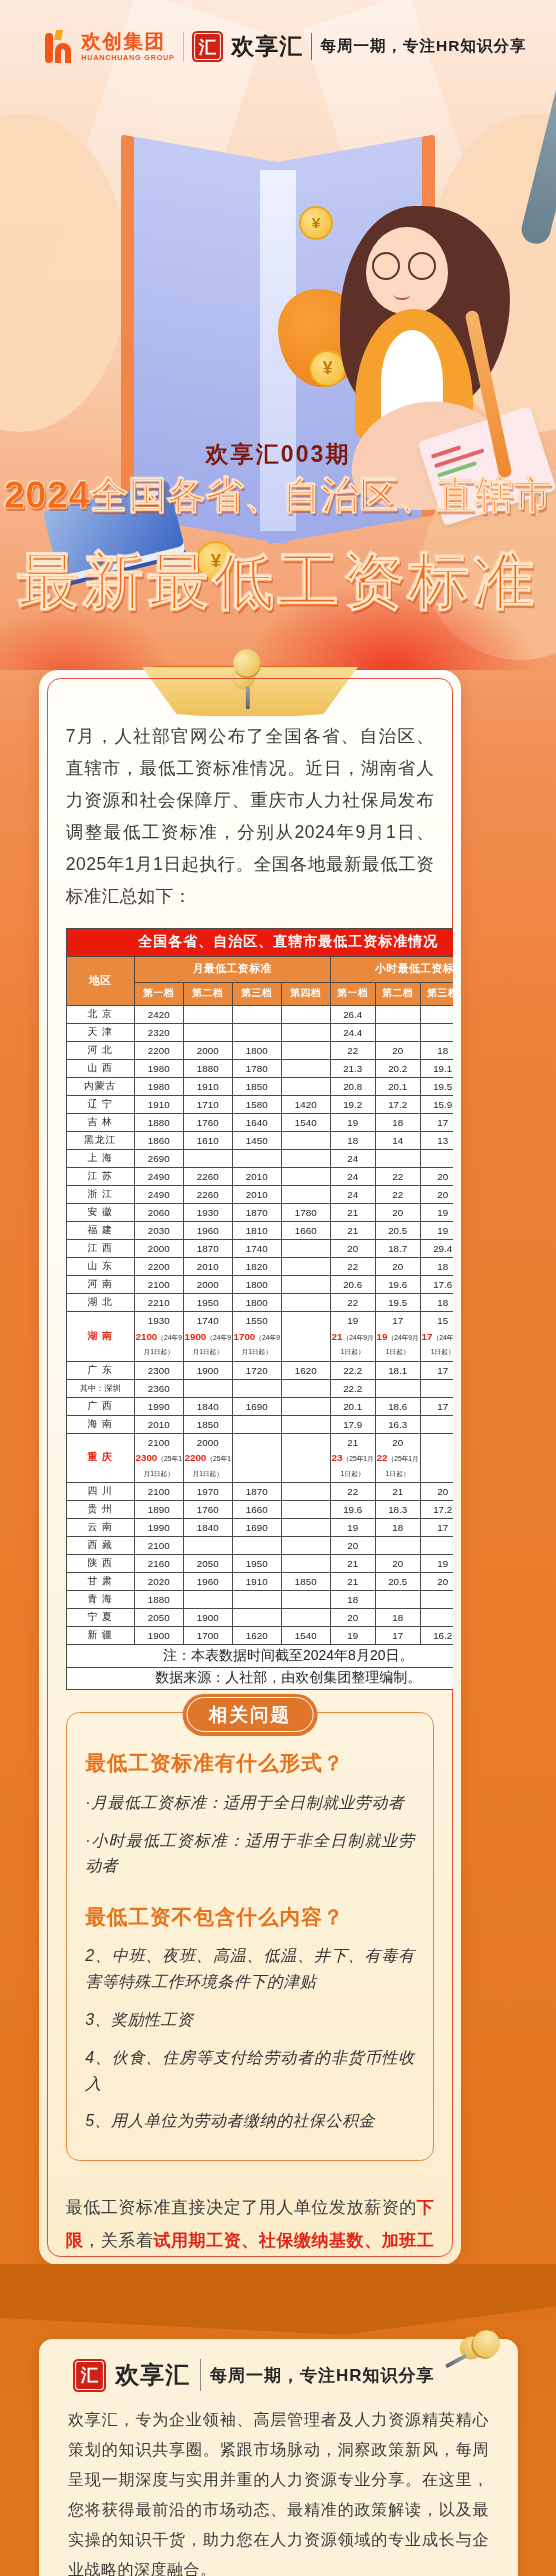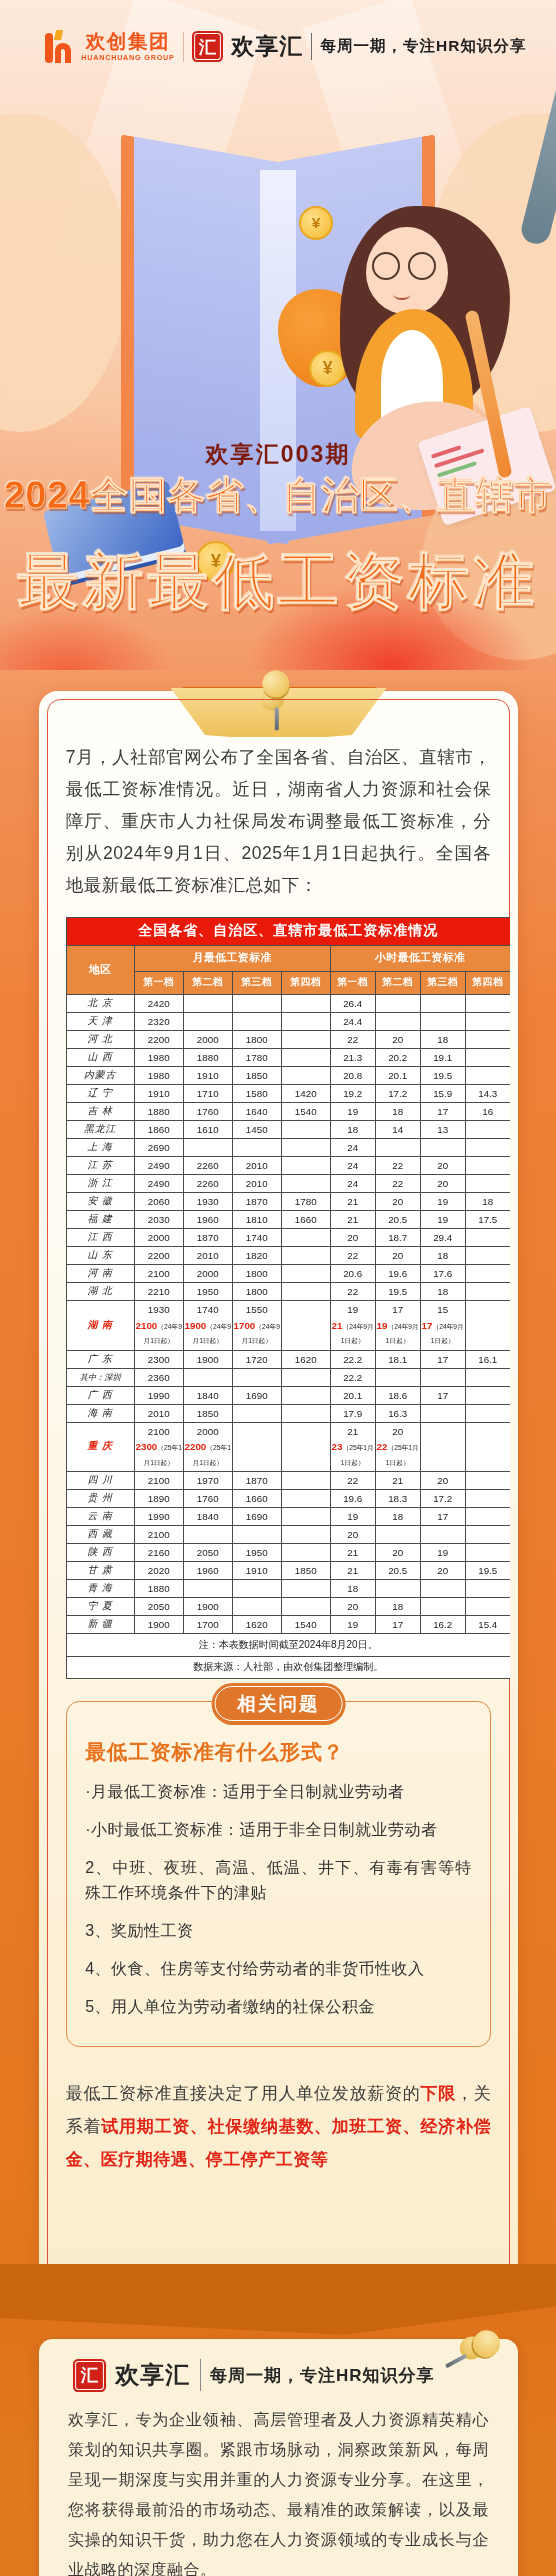--- a/index.html
+++ b/index.html
@@ -30,36 +30,36 @@
   .pen{position:absolute;top:0px;right:-20.6px;width:29px;height:247px;background:linear-gradient(180deg,#e8c79e 0%,#caa06b 18%,#8fa3ad 30%,#67808d 100%);border-radius:14.4px;transform:rotate(14deg);}
   .pencil{position:absolute;top:309px;left:482px;width:13.4px;height:170px;background:linear-gradient(180deg,#f6b468,#ef8830);border-radius:6.2px;transform:rotate(-12deg);}
   .redblob{position:absolute;top:582px;left:247px;width:289px;height:165px;background:radial-gradient(closest-side,#f0422a,rgba(240,66,42,0));}
   .redblob2{position:absolute;top:608px;left:-41px;width:216px;height:134px;background:radial-gradient(closest-side,#f2603d,rgba(242,96,61,0));}
   
   .topbar{position:absolute;top:30px;left:45px;display:flex;align-items:center;gap:8.2px;}
   .hlogo{width:28px;height:33px;position:relative;}
   .hlogo .b1{position:absolute;left:0;top:3.1px;width:8.2px;height:30px;background:#f2551a;border-radius:4.1px;}
   .hlogo .b2{position:absolute;left:10.3px;top:13.4px;width:15.5px;height:19.6px;border:6.2px solid #f2551a;border-bottom:none;border-radius:11.3px 11.3px 0 0;box-sizing:border-box;}
   .hlogo .b3{position:absolute;left:10.3px;top:0;width:7.2px;height:10.3px;background:#f6a91e;transform:skewX(-12deg);}
-  .grpname{line-height:1;text-align:center;}
+  .grpname{line-height:1;}
   .grpname .cn{font-size:19.6px;font-weight:900;color:#f2551a;letter-spacing:1.5px;}
   .grpname .en{font-size:7.2px;font-weight:bold;color:#f2551a;letter-spacing:0.8px;margin-top:3.1px;}
   .vdiv{width:1px;height:30px;background:#d9b9a5;}
   .seal{width:31px;height:31px;background:#cf2115;border-radius:5.2px;position:relative;box-shadow:inset 0 0 0 2.1px #cf2115,inset 0 0 0 3.1px #fff;display:flex;align-items:center;justify-content:center;color:#fff;font-size:17.5px;font-weight:900;}
   .brandname{font-size:23px;font-weight:900;color:#1f1f1f;letter-spacing:1px;}
   .vdiv2{width:1px;height:27px;background:#6b6b6b;}
   .tagline{font-size:15.5px;font-weight:bold;color:#1f1f1f;letter-spacing:1px;}
   
   .issue{position:absolute;top:439px;width:100%;text-align:center;font-size:23px;font-weight:900;color:#7e1a0c;letter-spacing:2.1px;}
   .t3d{position:absolute;width:100%;text-align:center;font-weight:900;color:#f46a16;-webkit-text-stroke:0.5px #ffe7cd;
        text-shadow:0 1px 0 #ff9a4d,1.5px 2.6px 0 rgba(193,62,6,.45),-1px -1px 1px rgba(255,235,214,.9);}
   .t1{top:470px;font-size:38px;letter-spacing:0.5px;}
   .t2{top:541px;font-size:61px;letter-spacing:4.1px;}
   
-  .card{position:absolute;top:691px;left:39px;width:479px;height:1595px;border-radius:18.5px;
+  .card{position:absolute;top:670px;left:39px;width:422px;height:1595px;border-radius:18.5px;
     background:linear-gradient(180deg,#fffef9 0%,#fefaf0 38%,#fdf3dd 68%,#fbeccb 100%);box-shadow:0 5.2px 15.5px rgba(160,60,10,.25);}
   .card-border{position:absolute;inset:8.2px;border:1px solid #df5038;border-radius:13.4px;pointer-events:none;}
   .clipbar{position:absolute;top:-4.1px;left:50%;transform:translateX(-50%);width:201px;height:12.4px;background:#df650e;border-radius:6.2px;}
   .clip{position:absolute;top:-3.1px;left:50%;transform:translateX(-50%);width:216px;height:49px;
     background:linear-gradient(180deg,#f8dc95,#eec059);clip-path:polygon(0 0,100% 0,84% 96%,72% 100%,28% 100%,16% 96%);}
   .pin{position:absolute;top:-20.6px;left:50%;transform:translate(-50%,0) rotate(-14deg);width:36px;height:57px;}
   .pin .head{position:absolute;top:0;left:5.2px;width:27px;height:27px;background:radial-gradient(circle at 35% 30%,#fbe8ae,#e9b944);border-radius:50%;box-shadow:0 2.1px 0 #c8972f;}
   .pin .head2{position:absolute;top:15.5px;left:0px;width:23px;height:23px;background:radial-gradient(circle at 35% 30%,#f9e09a,#e0ad36);border-radius:50%;}
   .pin .needle{position:absolute;top:36px;left:9.3px;width:3.6px;height:23px;background:linear-gradient(180deg,#9aa2a8,#5d666c);transform:rotate(14deg);border-radius:1.5px;}
   .card-inner{position:absolute;inset:8.2px;padding:0 18.5px;overflow:hidden;}
@@ -67,35 +67,35 @@
   
   table.wage{margin-top:15.5px;width:100%;border-collapse:collapse;table-layout:fixed;background:#fff;}
   table.wage col.c-region{width:68px;}
   table.wage col.c-m{width:49px;}
   table.wage col.c-h{width:45px;}
   table.wage th,table.wage td{border:0.5px solid #4a4a4a;text-align:center;vertical-align:middle;padding:1px 0.5px;}
   th.ttitle{background:#ea1a0a;color:#fff;font-size:14px;font-weight:bold;height:25px;letter-spacing:1px;border:0.5px solid #ea1a0a;}
   .wage thead th.oh{background:#e9893d;color:#fff;font-size:10.8px;font-weight:bold;height:23px;letter-spacing:0.5px;}
   .wage thead tr.tiers th{height:20.6px;font-size:9.8px;}
   .wage td{font-size:9.8px;color:#1d1d1d;height:15px;}
-  td.region{font-size:9.8px;letter-spacing:1px;font-style:italic;}
+  td.region{font-size:9.8px;letter-spacing:1px;}
   td.region.small{font-size:8.2px;letter-spacing:0;}
   tr.hl td.region{color:#e8230e;font-weight:bold;}
   .old{font-size:9.8px;color:#1d1d1d;line-height:15.5px;}
   .nw{font-size:9.8px;line-height:13.4px;padding:1px 0;}
   .red-num{color:#e8230e;font-weight:bold;}
   .nt{color:#1d1d1d;font-size:6.7px;}
   td.notecell{border-left:0.5px solid #4a4a4a;border-right:0.5px solid #4a4a4a;border-top:0.5px solid #c9c9c9;border-bottom:none;
-    text-align:right;font-size:10px;color:#222;height:19.6px;padding-right:6.2px;background:#fff;}
+    text-align:right;font-size:14px;color:#222;height:19.6px;padding-right:6.2px;background:#fff;}
   
   .faq-box{position:relative;margin-top:22px;border:1.5px solid #e08a44;border-radius:13.4px;padding:27px 18.5px 13.4px;}
   .faq-badge{position:absolute;top:-19.6px;left:50%;transform:translateX(-50%);background:#e0762a;border-radius:515px;padding:3.6px;}
   .faq-badge .inner{border:1px solid #fff;border-radius:515px;padding:4.1px 21.6px;color:#fff;font-size:18.5px;font-weight:900;letter-spacing:2.1px;white-space:nowrap;}
   .q-title{font-size:20.6px;font-weight:900;color:#e8721b;letter-spacing:1px;margin:9.3px 0 4.1px;font-family:Liberation Serif, serif;}
-  .q-item{font-size:16px;color:#333;line-height:1.6;margin:12.4px 0;letter-spacing:0.5px;text-align:justify;}
+  .q-item{font-size:16px;color:#333;line-height:1.6;margin:12.4px 0;letter-spacing:0.5px;text-align:justify;font-style:italic;}
   
   .conclusion{margin-top:30px;font-size:17px;line-height:33px;color:#3b3b3b;text-align:justify;letter-spacing:0.5px;}
   .conclusion .red{color:#e32315;font-weight:bold;}
   
   .band{position:absolute;top:2264px;left:0;width:556px;height:620px;background:linear-gradient(180deg,#dc7018,#e0781e 30%,#df771d);}
   .band .wedge{position:absolute;top:0;left:0;width:556px;height:77px;background:#c9650e;clip-path:polygon(0 0,556px 0,556px 55%,62% 92%,0 70%);}
   .about-card{position:absolute;top:2339px;left:39px;width:479px;height:284px;background:#fcf2da;border-radius:13.4px;box-shadow:0 4.1px 10.3px rgba(120,50,5,.25);}
   .about-head{display:flex;align-items:center;gap:9.3px;padding:19.6px 0 0 34px;}
   .about-head .seal{width:33px;height:33px;}
   .about-name{font-size:24px;font-weight:900;color:#262626;letter-spacing:1px;}
@@ -604,20 +604,21 @@
 
       <div class="faq-box">
         <div class="faq-badge">
           <div class="inner">相关问题</div>
         </div>
         <div class="q-title">最低工资标准有什么形式？</div>
         <div id="q1-items">
             <div class="q-item">·月最低工资标准：适用于全日制就业劳动者</div>
             <div class="q-item">·小时最低工资标准：适用于非全日制就业劳动者</div>
           </div>
+        <div class="q-title" style="margin-top:24px;">最低工资不包含什么内容？</div>
         <div id="q2-items">
             <div class="q-item">2、中班、夜班、高温、低温、井下、有毒有害等特殊工作环境条件下的津贴</div>
             <div class="q-item">3、奖励性工资</div>
             <div class="q-item">4、伙食、住房等支付给劳动者的非货币性收入</div>
             <div class="q-item">5、用人单位为劳动者缴纳的社保公积金</div>
           </div>
       </div>
 
       <div class="conclusion" id="conclusion"><span>最低工资标准直接决定了用人单位发放薪资的</span><span class="red">下限</span><span>，关系着</span><span class="red">试用期工资、社保缴纳基数、加班工资、经济补偿金、医疗期待遇、停工停产工资等</span></div>
     </div>

